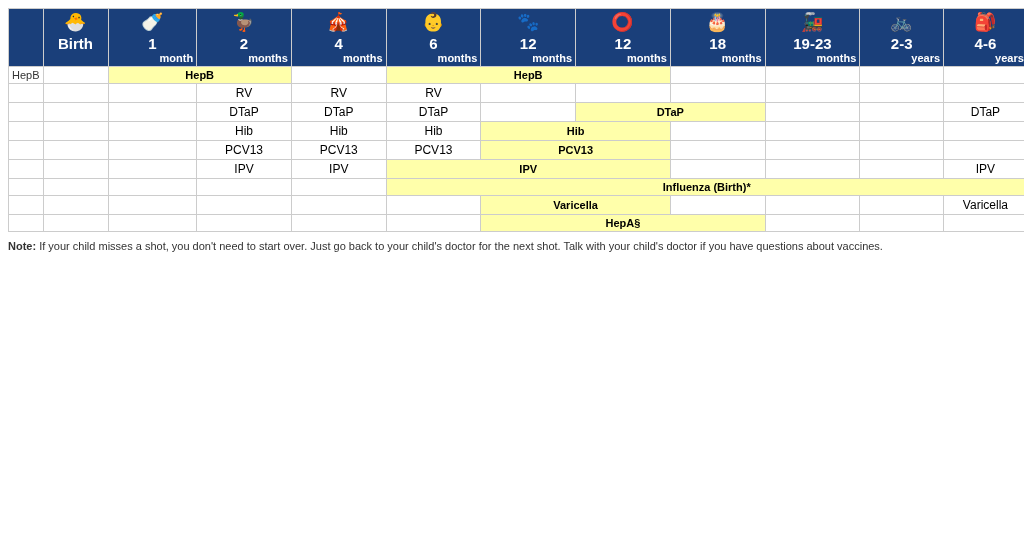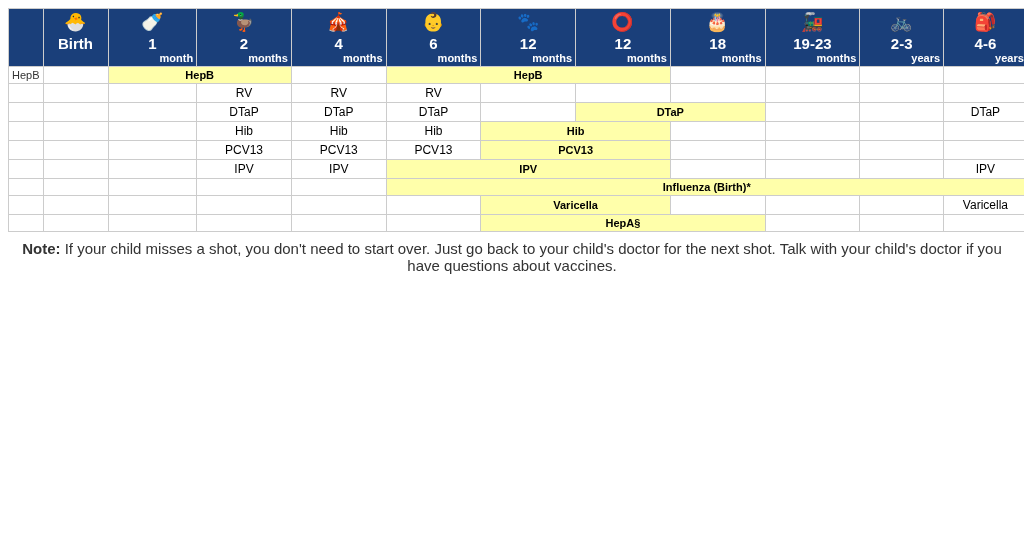--- a/index.html
+++ b/index.html
@@ -49,23 +49,22 @@
       padding-left: 4px;
       white-space: nowrap;
     }
     .yellow-bar {
       background-color: #ffffaa;
       font-weight: bold;
       font-size: 11px;
     }
     .note-section {
       margin-top: 8px;
-      font-size: 15px;
+      font-size: 11px;
       color: #333;
-      text-align: center;
     }
     .note-section b {
       font-weight: bold;
     }
   </style>
 </head>
 <body>
 
 <table class="schedule-table">
   <thead>

